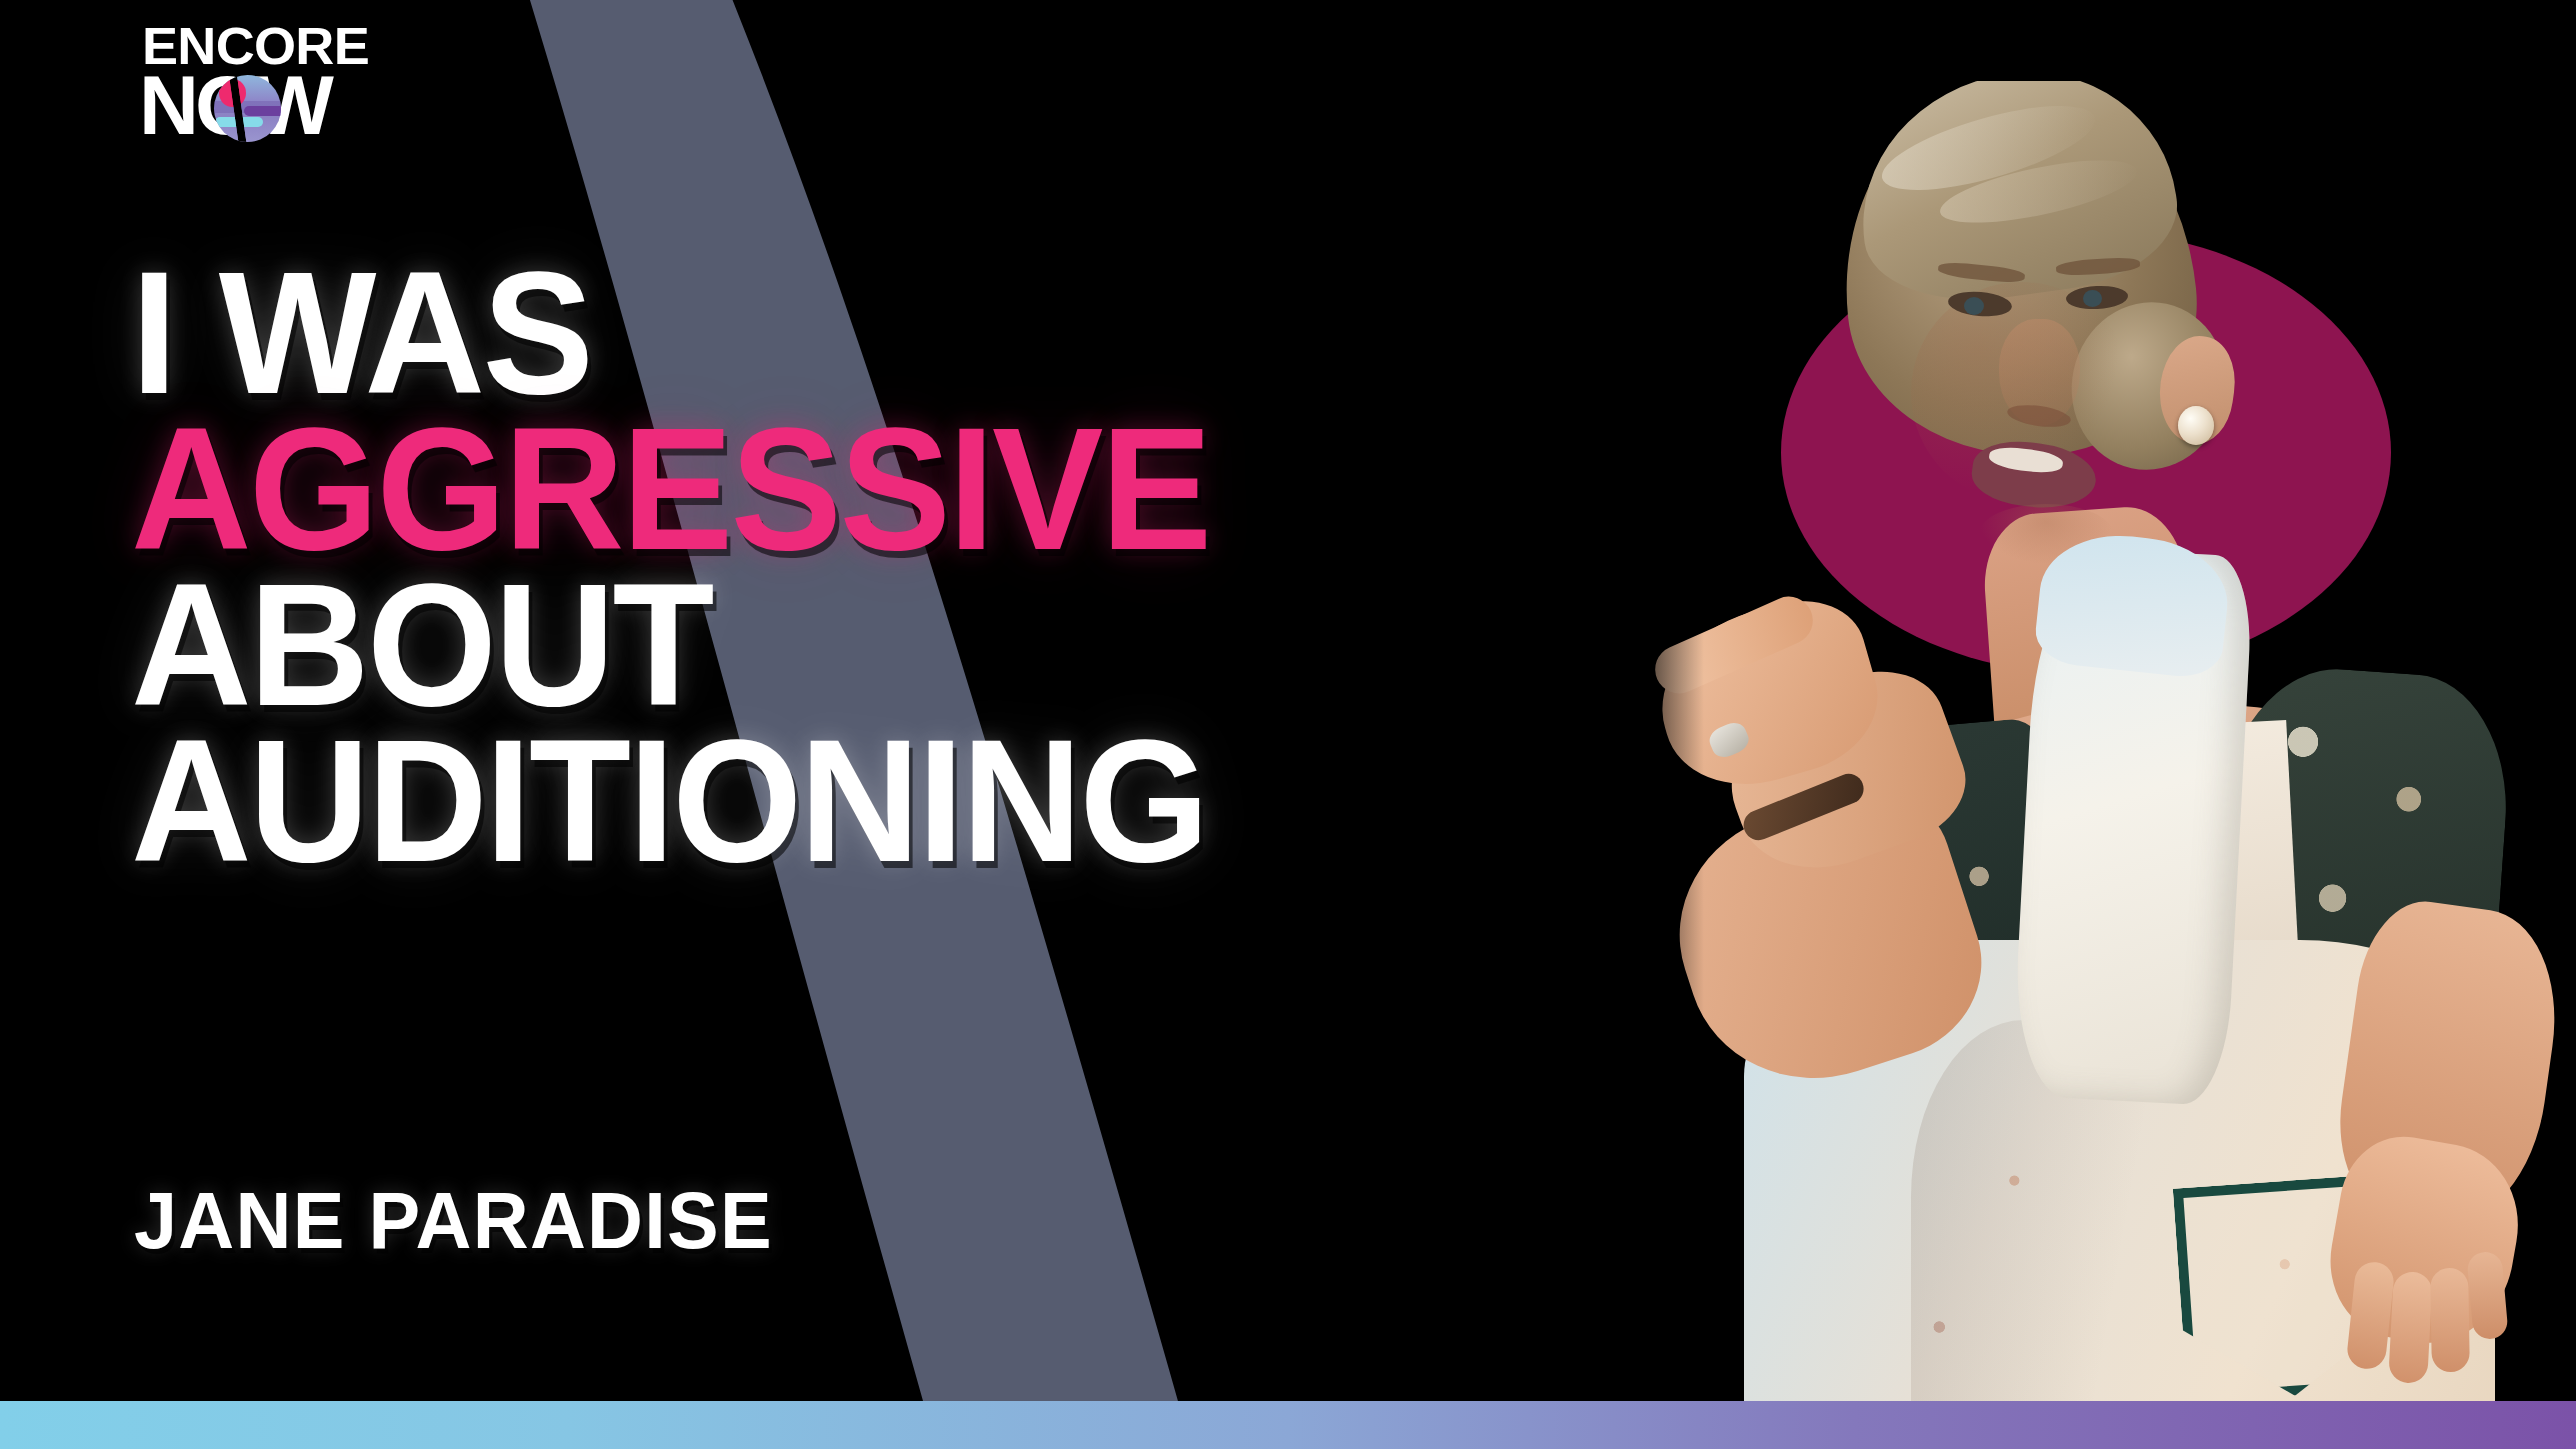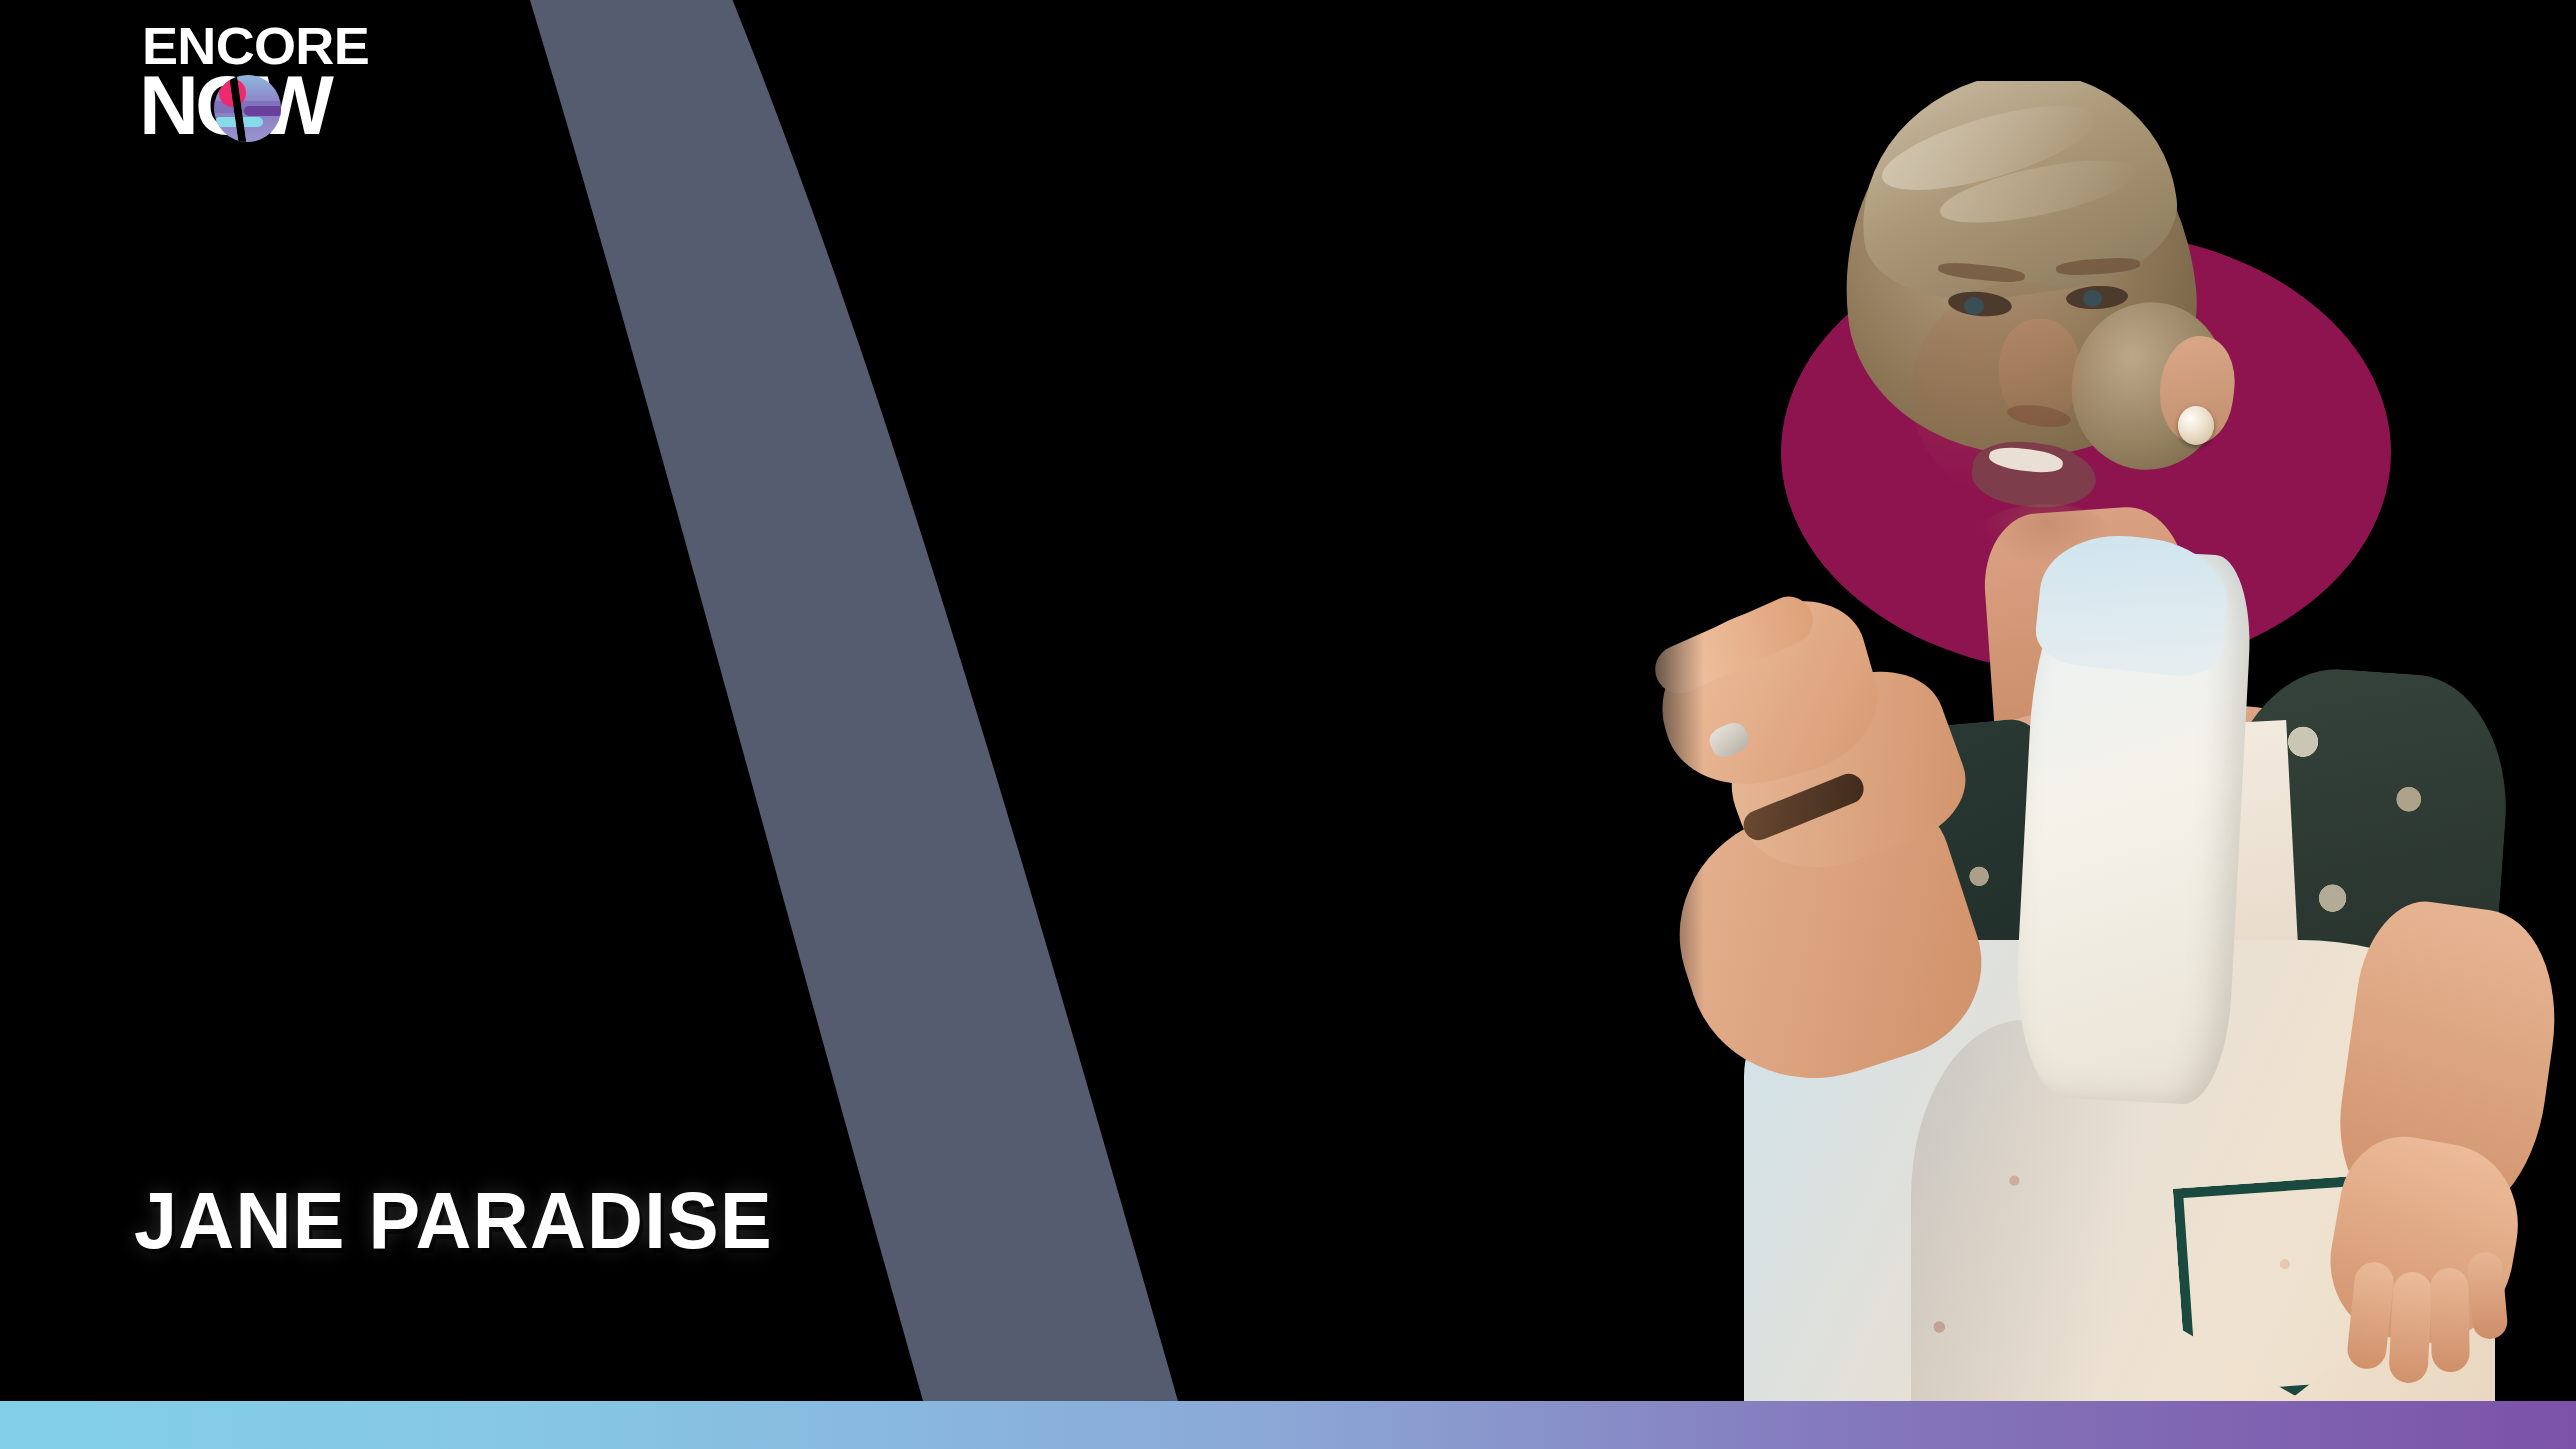--- a/index.html
+++ b/index.html
@@ -531,19 +531,25 @@
     <div class="logo-row2">NOW</div>
     <div class="logo-mark">
       <div class="lm-band"></div>
       <div class="lm-pink"></div>
       <div class="lm-purplebar"></div>
       <div class="lm-cyanbar"></div>
       <div class="lm-stroke"></div>
     </div>
   </div>
 
+  <div class="headline">
+    <span class="hl-line" style="color: rgb(255, 255, 255);">I WAS</span>
+    <span class="hl-line accent" style="color: rgb(238, 42, 123);">AGGRESSIVE</span>
+    <span class="hl-line" style="color: rgb(255, 255, 255);">ABOUT</span>
+    <span class="hl-line" style="color: rgb(255, 255, 255);">AUDITIONING</span>
+  </div>
 
   <div class="byline">JANE PARADISE</div>
 
   <div class="bottom-bar"></div>
 
 </div>
 
 
 </body></html>

